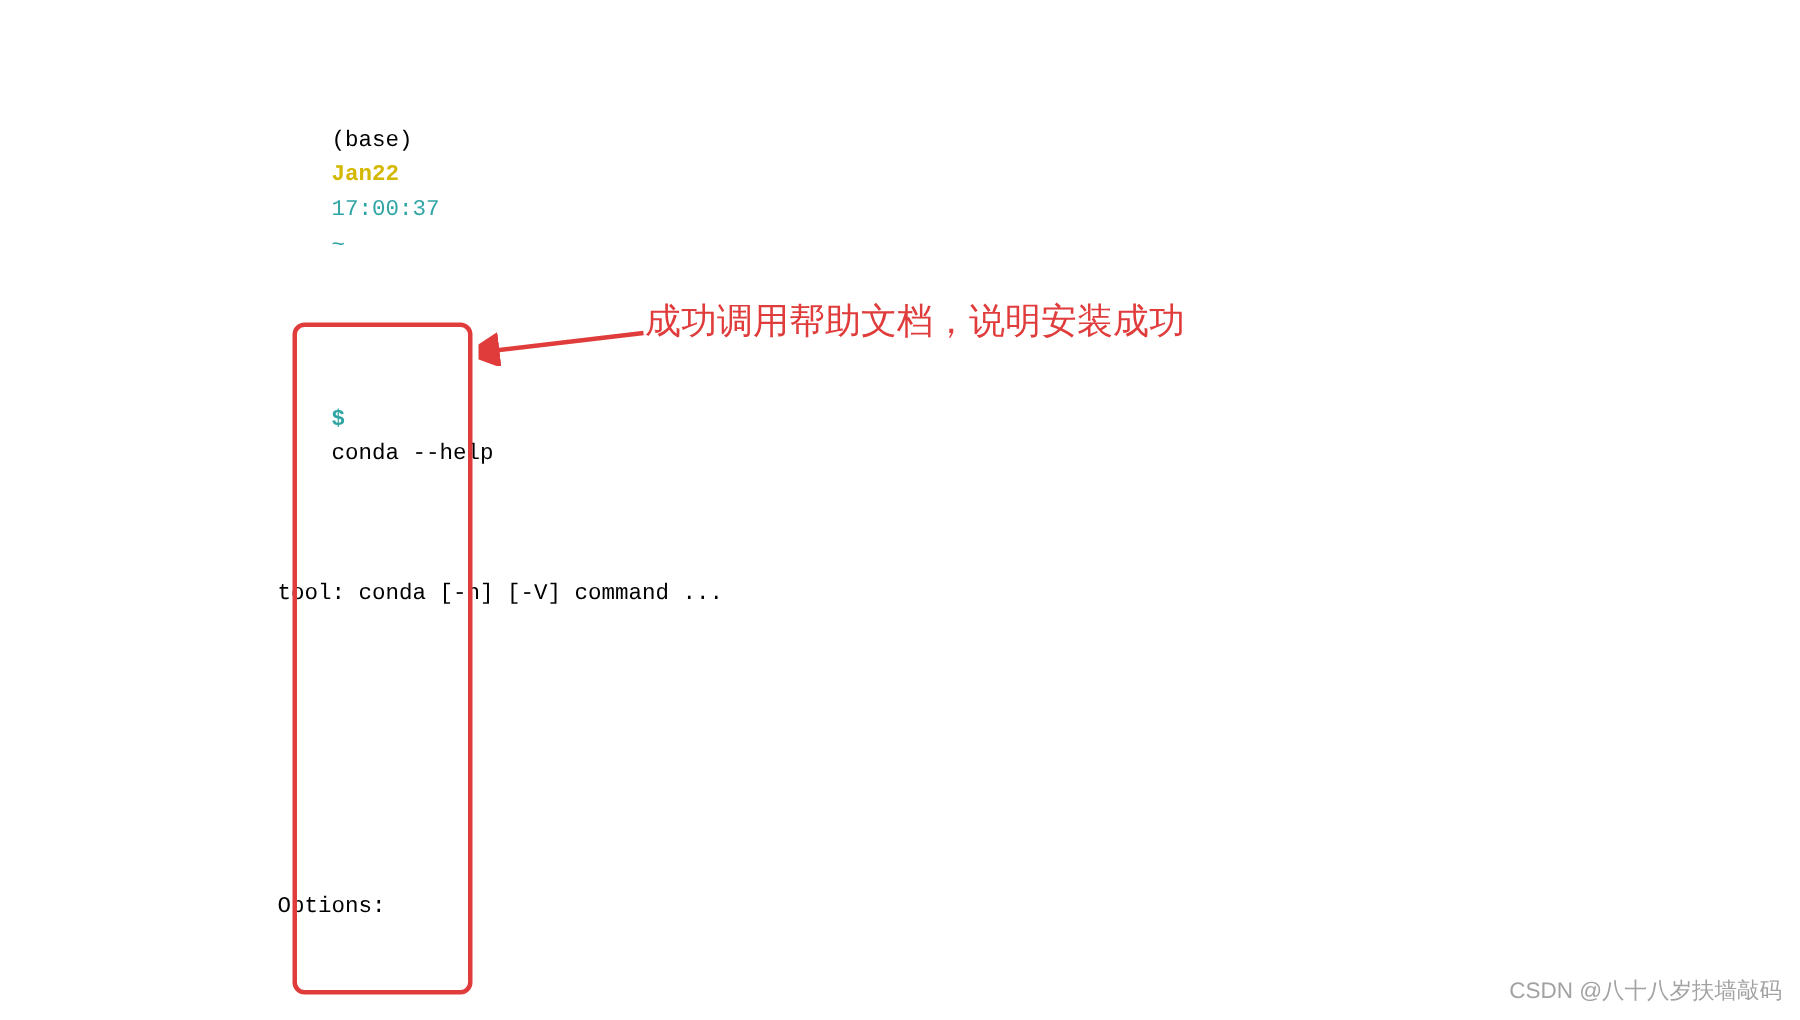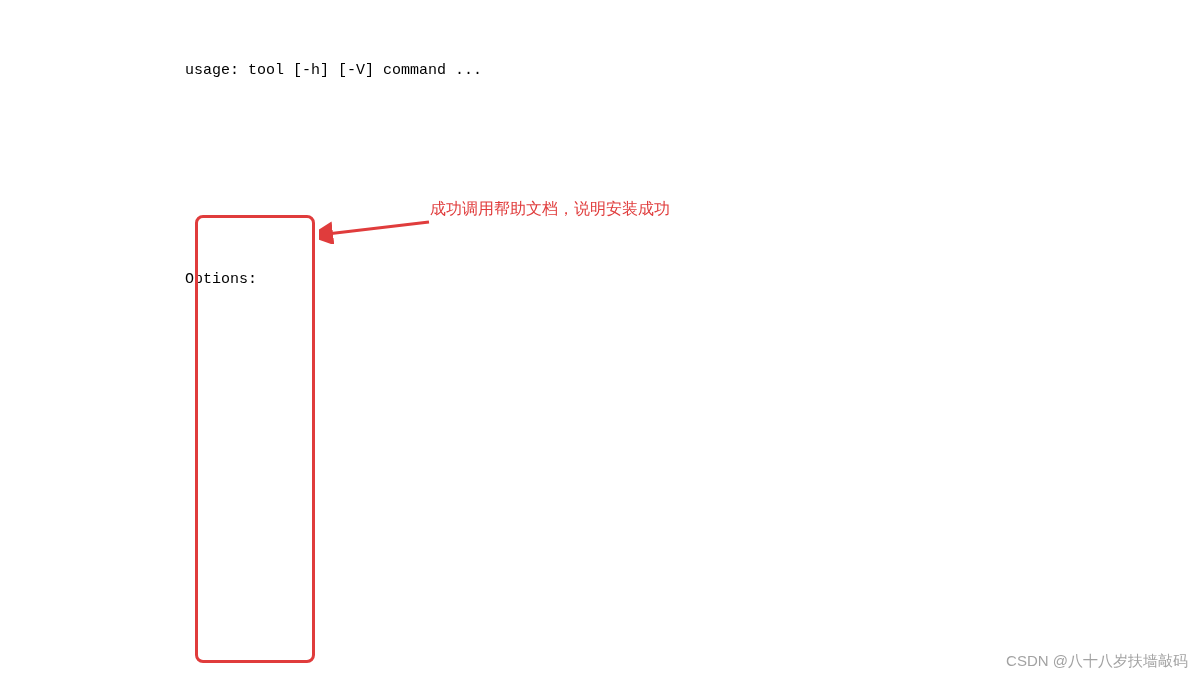--- a/index.html
+++ b/index.html
@@ -43,21 +43,21 @@
       border: 3px solid #e03c3c;
       border-radius: 8px;
       pointer-events: none;
     }
     .annotation {
       position: absolute;
       left: 430px;
       top: 197px;
       color: #e03c3c;
       font-family: Liberation Serif, serif;
-      font-size: 16px;
+      font-size: 24px;
       font-weight: 500;
       pointer-events: none;
     }
     .arrow {
       position: absolute;
       left: 319px;
       top: 214px;
       pointer-events: none;
     }
     .watermark {
@@ -67,21 +67,31 @@
       font-family: "Microsoft YaHei", sans-serif;
       font-size: 15px;
       color: rgba(100,100,100,0.6);
       margin-top: 16px;
     }
   </style>
 </head>
 <body>
 
 <div class="terminal">
-  <div class="text-line">usage: tool [-h] [-V] command ...</div>
+  <div class="prompt-line">
+    <span class="base">(base)</span> 
+    <span class="user">Jan22</span> 
+    <span class="time">17:00:37</span> 
+    <span class="tilde">~</span>
+  </div>
+  <div class="prompt-line">
+    <span class="dollar">$</span> 
+    <span class="cmd-text">conda --help</span>
+  </div>
+  <div class="text-line">tool: conda [-h] [-V] command ...</div>
   <div class="blank"></div>
   <div class="blank"></div>
   <div class="text-line">Options:</div>
   
   
   
 
   
   
   

